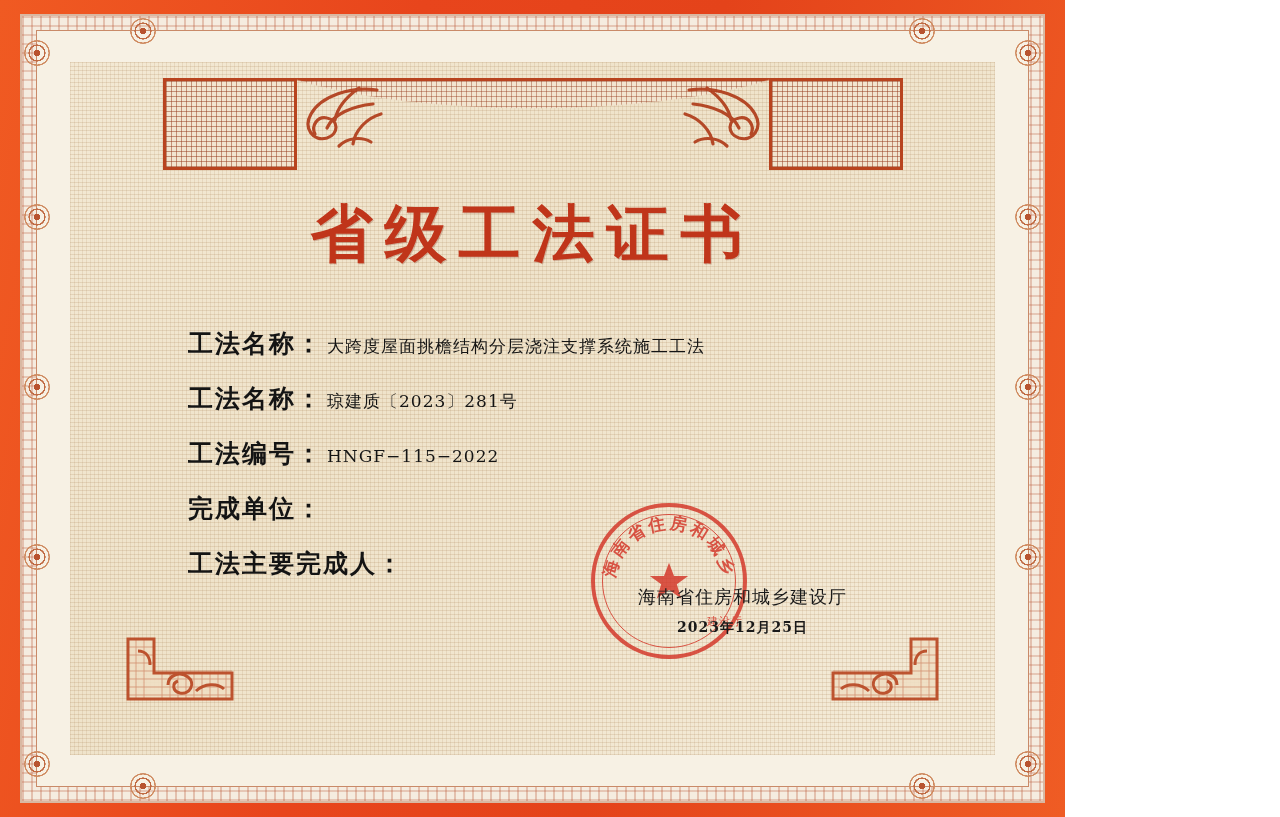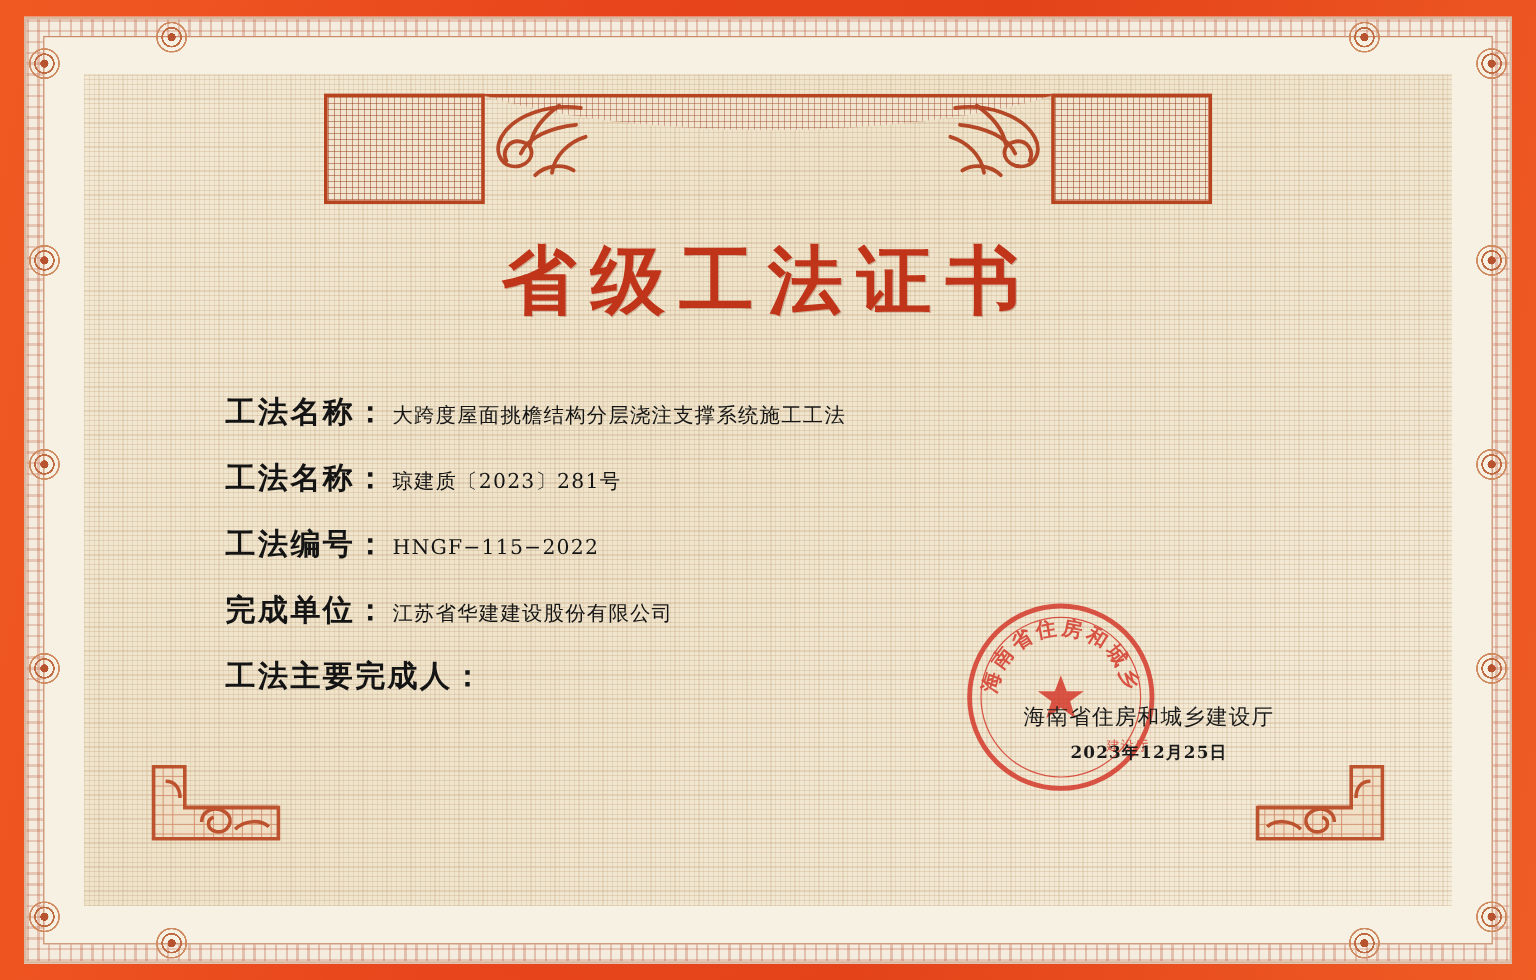--- a/index.html
+++ b/index.html
@@ -10,21 +10,21 @@
   body {
     width: 1280px;
     height: 817px;
     overflow: hidden;
     font-family: "Liberation Serif", serif;
   }
 
   
   .certificate {
     position: relative;
-    width: 1280px;
+    width: 1065px;
     height: 817px;
     background: #e8491f;
     box-sizing: border-box;
   }
   .red-gradient {
     position: absolute;
     inset: 0;
     background:
       linear-gradient(100deg, #f05a22 0%, #e8451c 35%, #e4431a 60%, #ef5c24 100%);
   }
@@ -318,21 +318,20 @@
         <div class="field-row">
           <div class="field-label">工法名称：</div>
           <div class="field-value">琼建质〔2023〕281号</div>
         </div>
         <div class="field-row">
           <div class="field-label">工法编号：</div>
           <div class="field-value">HNGF−115−2022</div>
         </div>
         <div class="field-row">
           <div class="field-label">完成单位：</div>
-          <div class="field-value">江苏省华建建设股份有限公司</div>
         </div>
         <div class="field-row names">
           <div class="field-label">工法主要完成人：</div>
         </div>
       </div>
 
       <div class="seal">
         <div class="seal-inner"></div>
         <svg class="seal-star" viewBox="0 0 24 24">
           <polygon fill="currentColor" points="12,1 15,9 23.5,9 16.7,14 19.3,22.5 12,17.3 4.7,22.5 7.3,14 0.5,9 9,9"></polygon>

